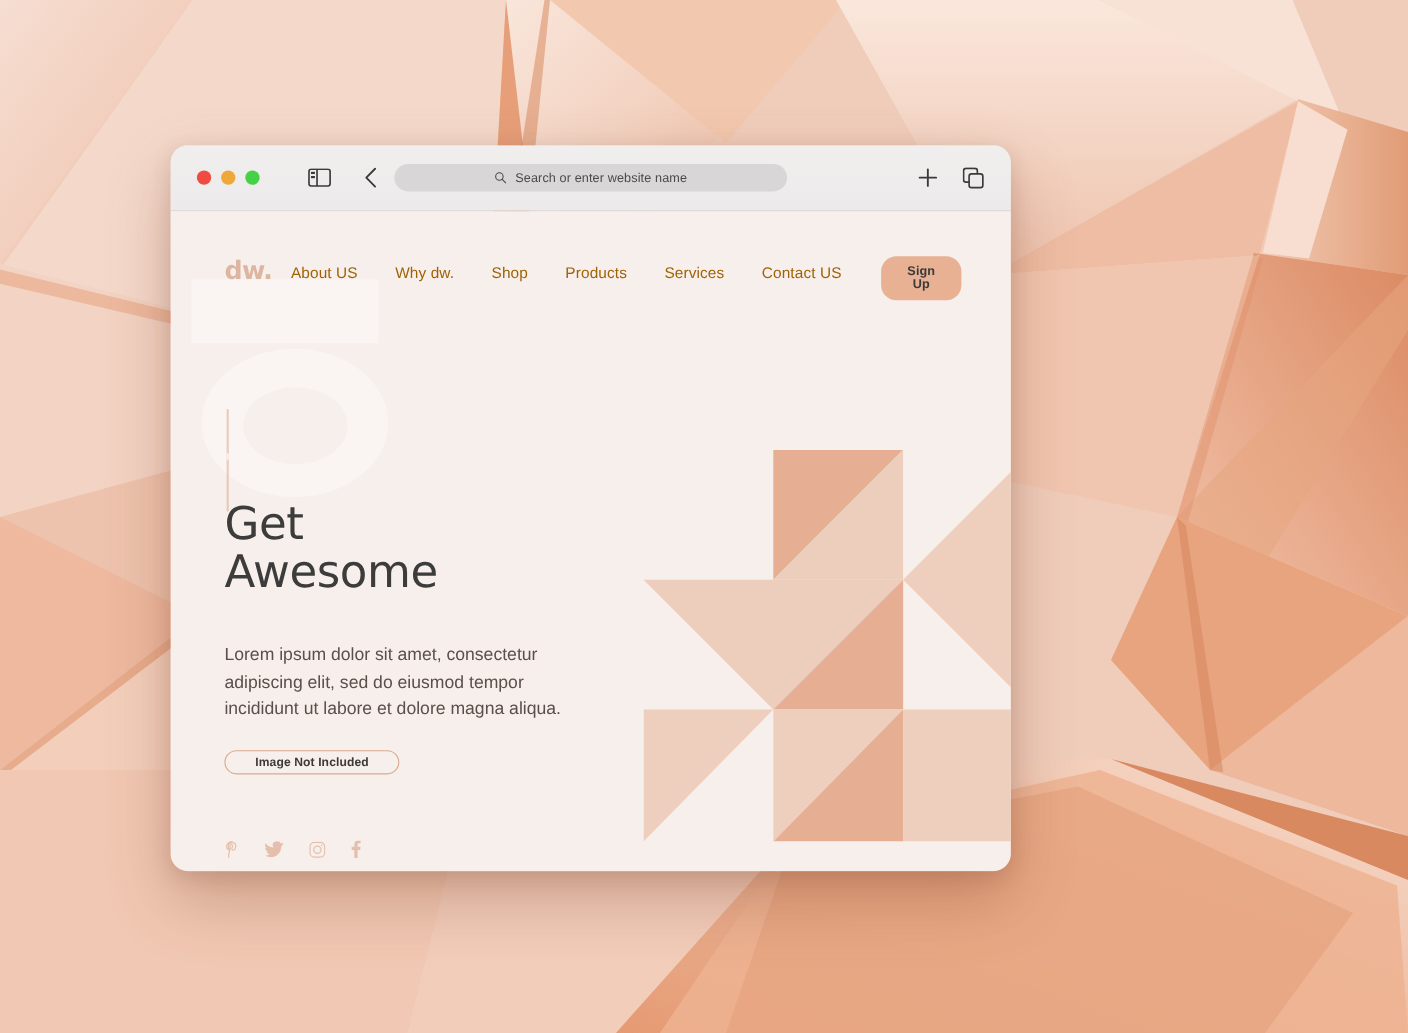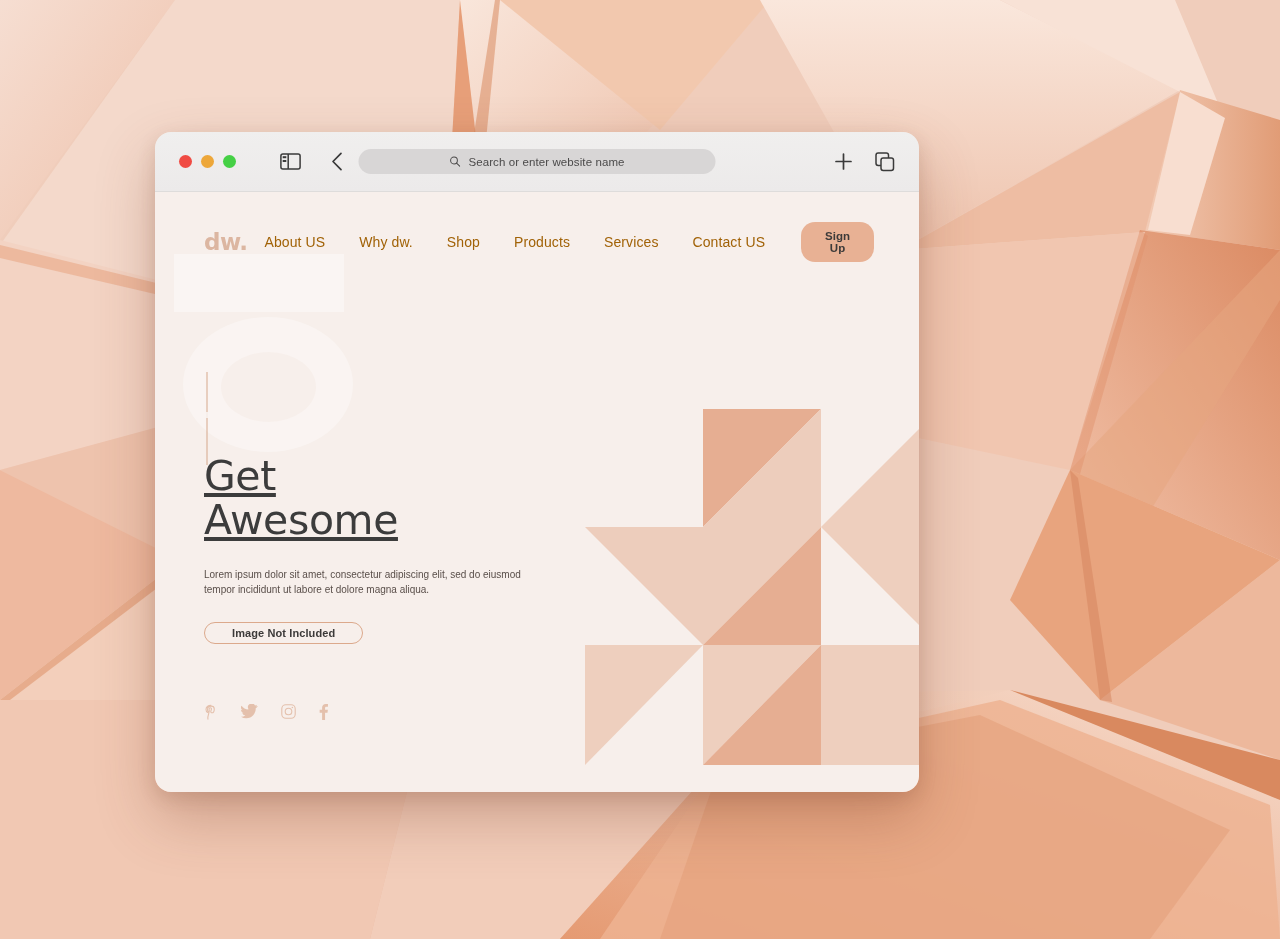--- a/index.html
+++ b/index.html
@@ -104,36 +104,36 @@
     cursor:pointer; white-space:nowrap;
   }
   #signup-btn {
     margin-left:19px;
     background:#e8b194; color:#3c3a39;
     font-size:11.5px; font-weight:700;
     border:none; border-radius:14px;
     padding:8px 21px; cursor:pointer;
     font-family:"Liberation Sans", sans-serif;
     letter-spacing:.1px;
+    margin-top:11px;
   }
 
   
   #hero-left {
     position:absolute; left:49px; top:263px; width:370px; z-index:3;
   }
   #headline {
     font-family:"DejaVu Sans", sans-serif;
     font-size:41px; font-weight:400;
     line-height:1.07; color:#3c3c3c;
     letter-spacing:-.4px;
-    text-decoration:underline;
   }
   #hero-desc {
-    margin-top:24px;
-    font-size:10px; line-height:1.55; color:#5a4f4a;
+    margin-top:41px;
+    font-size:16px; line-height:1.55; color:#5a4f4a;
     max-width:340px;
   }
   #cta-btn {
     margin-top:24px;
     display:inline-block;
     border:1.2px solid #dca98c;
     border-radius:18px;
     padding:4px 27px;
     font-size:11px; font-weight:700; color:#3c3a39;
     background:transparent; cursor:pointer;

